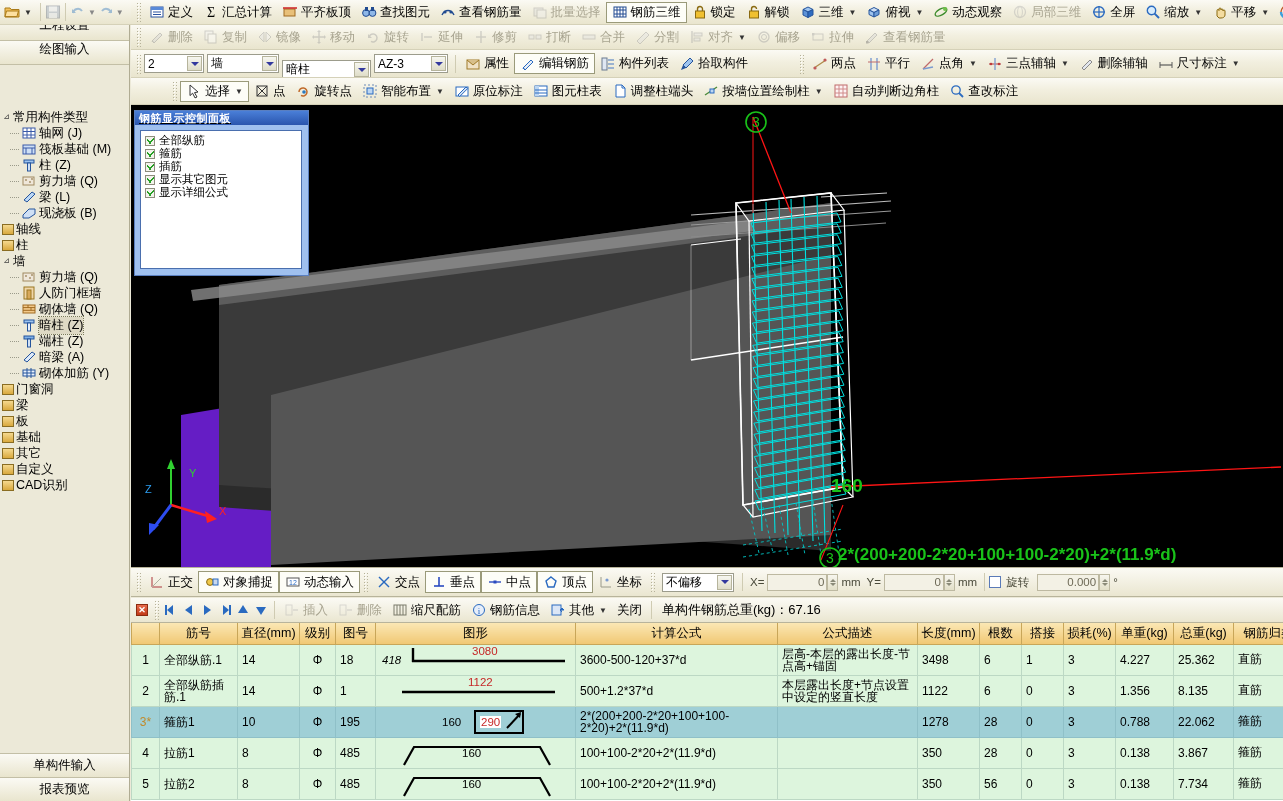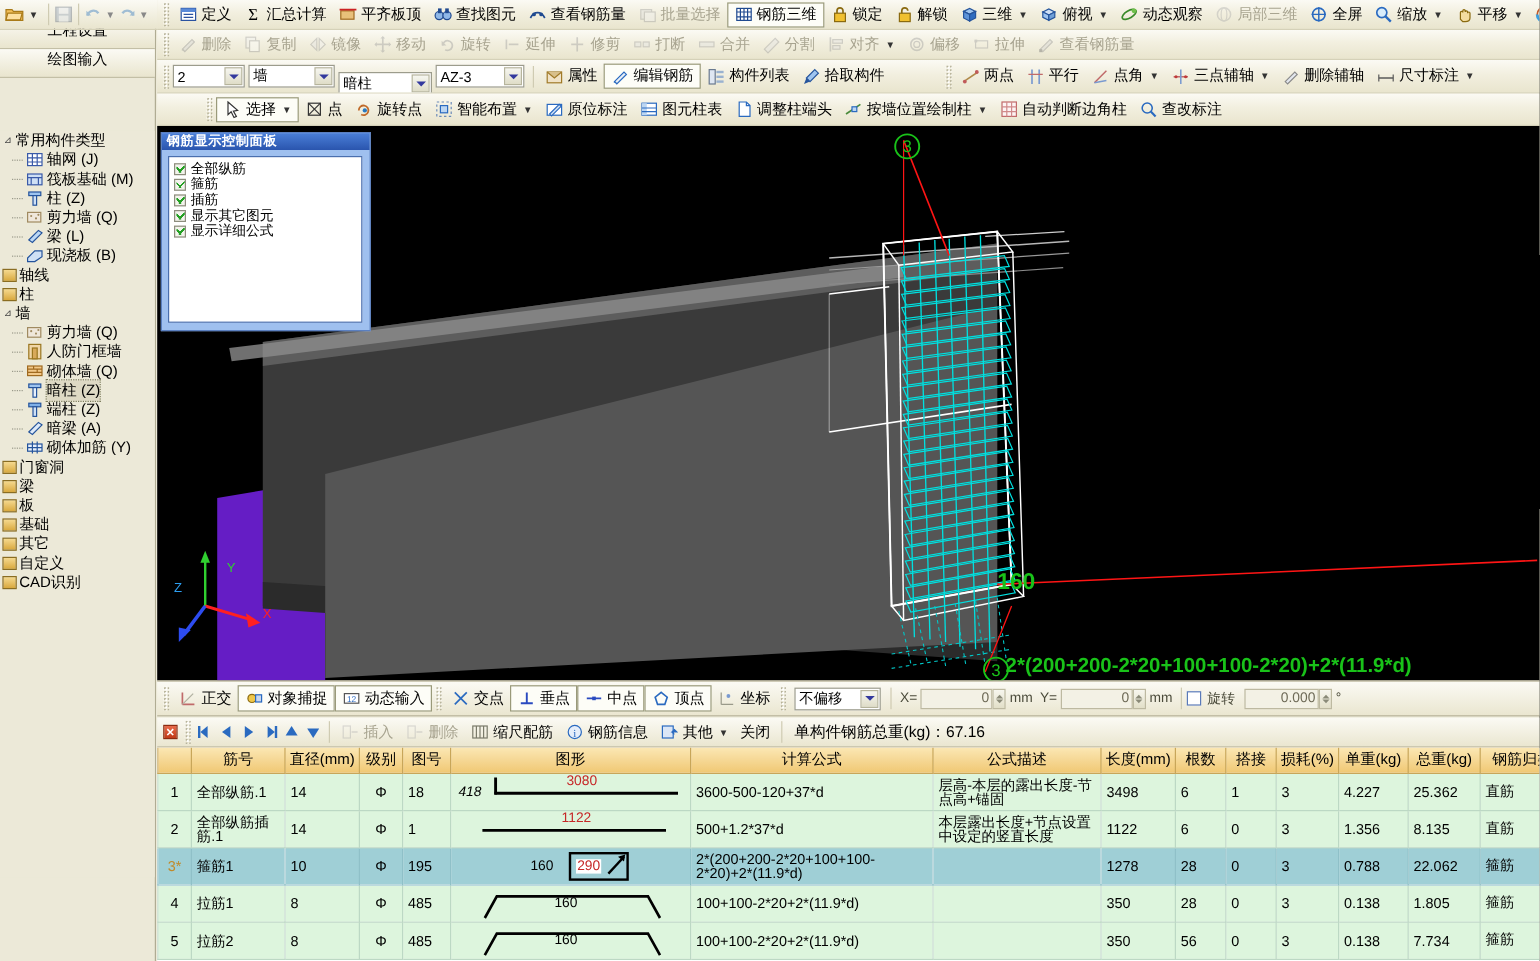--- a/index.html
+++ b/index.html
@@ -91,21 +91,21 @@
   }
 
   
   #viewport {
     position:absolute; left:131px; top:105px; width:1152px; height:462px;
     background:#000; overflow:hidden;
   }
   
   #rcp {
     position:absolute; left:3px; top:5px; width:175px; height:166px;
-    background:#9fc0ef; border:1px solid #5a7fc0;
+    background:#9fc0ef; border:1px solid #5a7fc0;text-decoration:underline;
   }
   #rcp .cap {
     height:14px; background:linear-gradient(to bottom,#4a7fd8,#2a55ae);
     color:#fff; font-weight:bold; font-size:11px; padding-left:4px; line-height:14px;
     letter-spacing:0.5px;
   }
   #rcp .body {
     position:absolute; left:5px; right:6px; top:19px; bottom:6px;
     background:#fff; border:1px solid #4a6fae; padding:3px 4px;
   }
@@ -385,20 +385,28 @@
         <div class="tnode">
           <span class="folder"></span>
           <span class="lbl">自定义</span>
         </div>
         <div class="tnode">
           <span class="folder"></span>
           <span class="lbl">CAD识别</span>
         </div>
       </div>
 
+    <div id="nav-foot">
+      <div class="nav-foot-btn">
+        <span>单构件输入</span>
+      </div>
+      <div class="nav-foot-btn">
+        <span>报表预览</span>
+      </div>
+    </div>
   </div>
 
   <div style="position:absolute;left:0;top:0;width:131px;height:25px;background:linear-gradient(to bottom,#fbfaf4,#e9e5ce);border-bottom:1px solid #d5d1b8;display:flex;align-items:center;padding-left:4px;">
     <span class="ic">
       <svg width="16" height="16" viewBox="0 0 16 16">
           <path d="M1 4h5l1.2 1.5H15V13H1z" fill="#f3c05a" stroke="#a97a18"></path>
           <path d="M2.5 7h12l-1.6 5.6H1z" fill="#fde0a0" stroke="#a97a18"></path>
         </svg>
     </span>
     <span style="font-size:8px;margin:0 4px;color:#333;">▼</span>
@@ -735,21 +743,21 @@
         <span class="cb-btn">
           <i></i>
         </span>
       </div>
       <div class="combo" style="width:72px;margin-right:3px;">
         <span>墙</span>
         <span class="cb-btn">
           <i></i>
         </span>
       </div>
-      <div class="combo" style="width:78px;margin-right:3px;margin-top:12px;">
+      <div class="combo" style="width:89px;margin-right:3px;margin-top:12px;">
         <span>暗柱</span>
         <span class="cb-btn">
           <i></i>
         </span>
       </div>
       <div class="combo" style="width:74px;margin-right:3px;">
         <span>AZ-3</span>
         <span class="cb-btn">
           <i></i>
         </span>
@@ -1427,21 +1435,21 @@
                 <span style="position:absolute;left:82px;top:8px;font-size:11.5px;">160</span>
               </div>
             </td>
             <td class="sm">100+100-2*20+2*(11.9*d)</td>
             <td class="sm"></td>
             <td>350</td>
             <td>28</td>
             <td>0</td>
             <td>3</td>
             <td>0.138</td>
-            <td>1.805</td>
+            <td>3.867</td>
             <td>箍筋</td>
           </tr>
           <tr class="">
             <td class="idx">5</td>
             <td class="sm">拉筋2</td>
             <td>8</td>
             <td class="c">Φ</td>
             <td>485</td>
             <td>
               <div class="shape">

